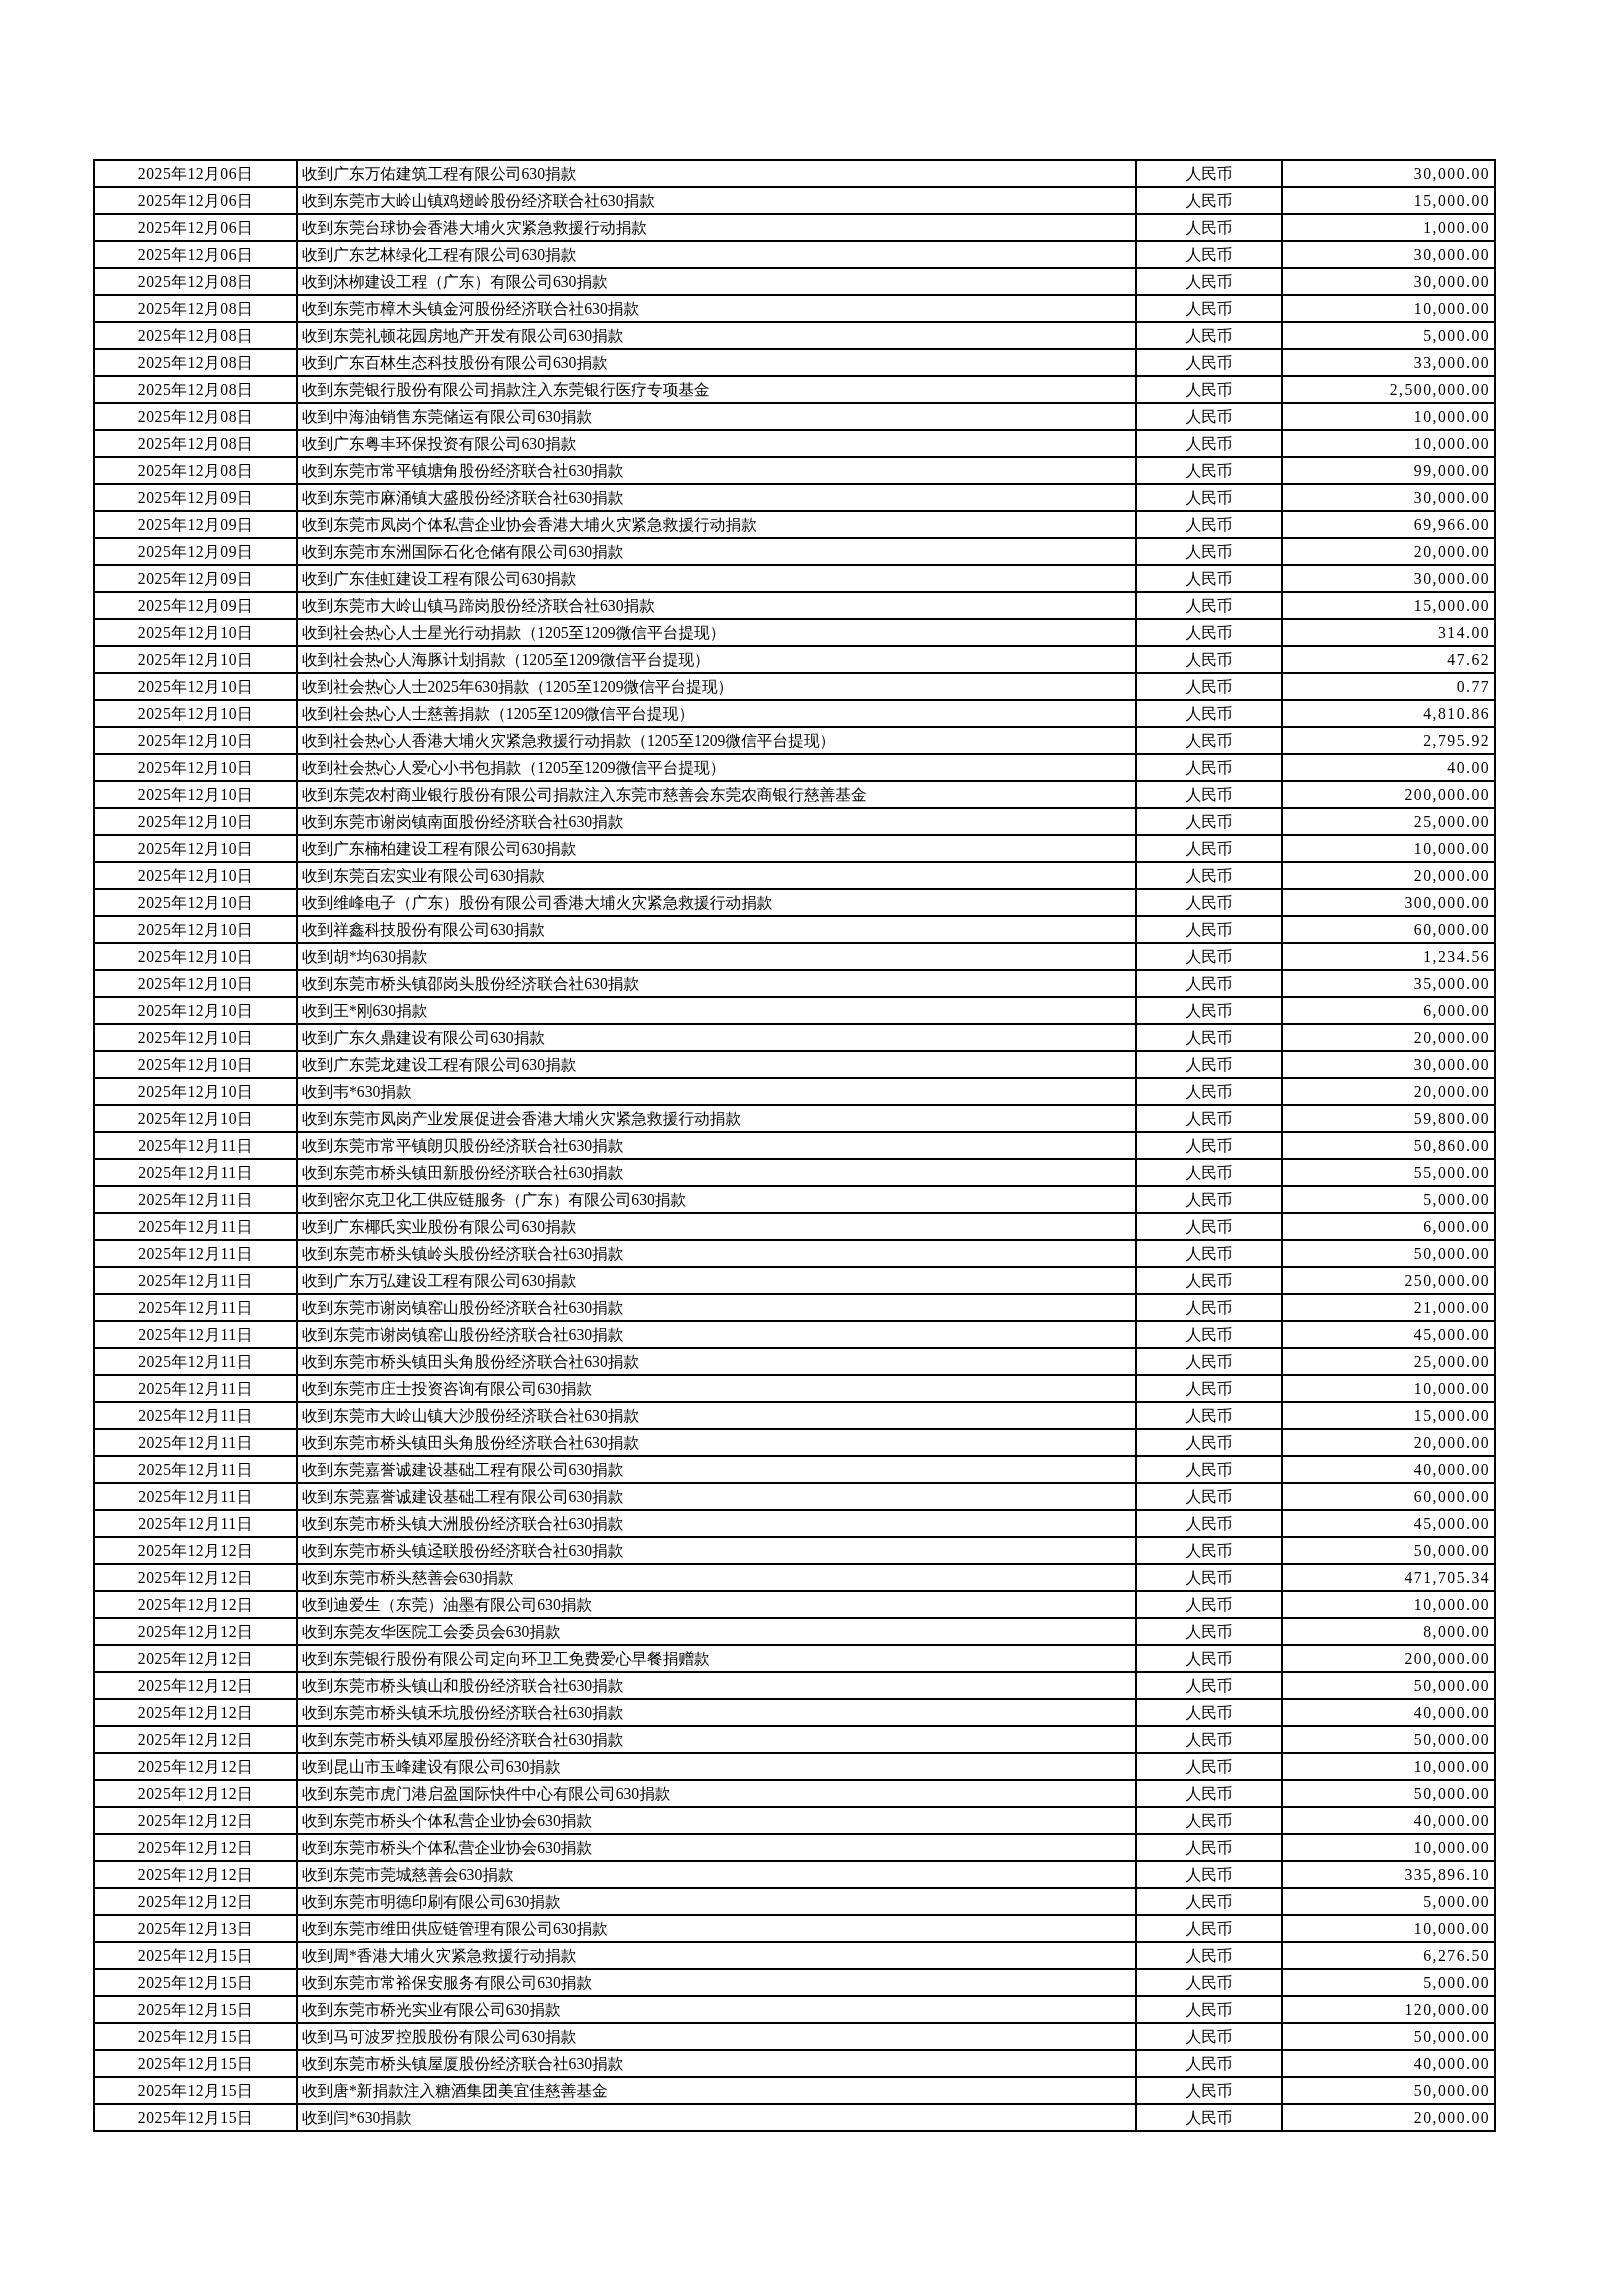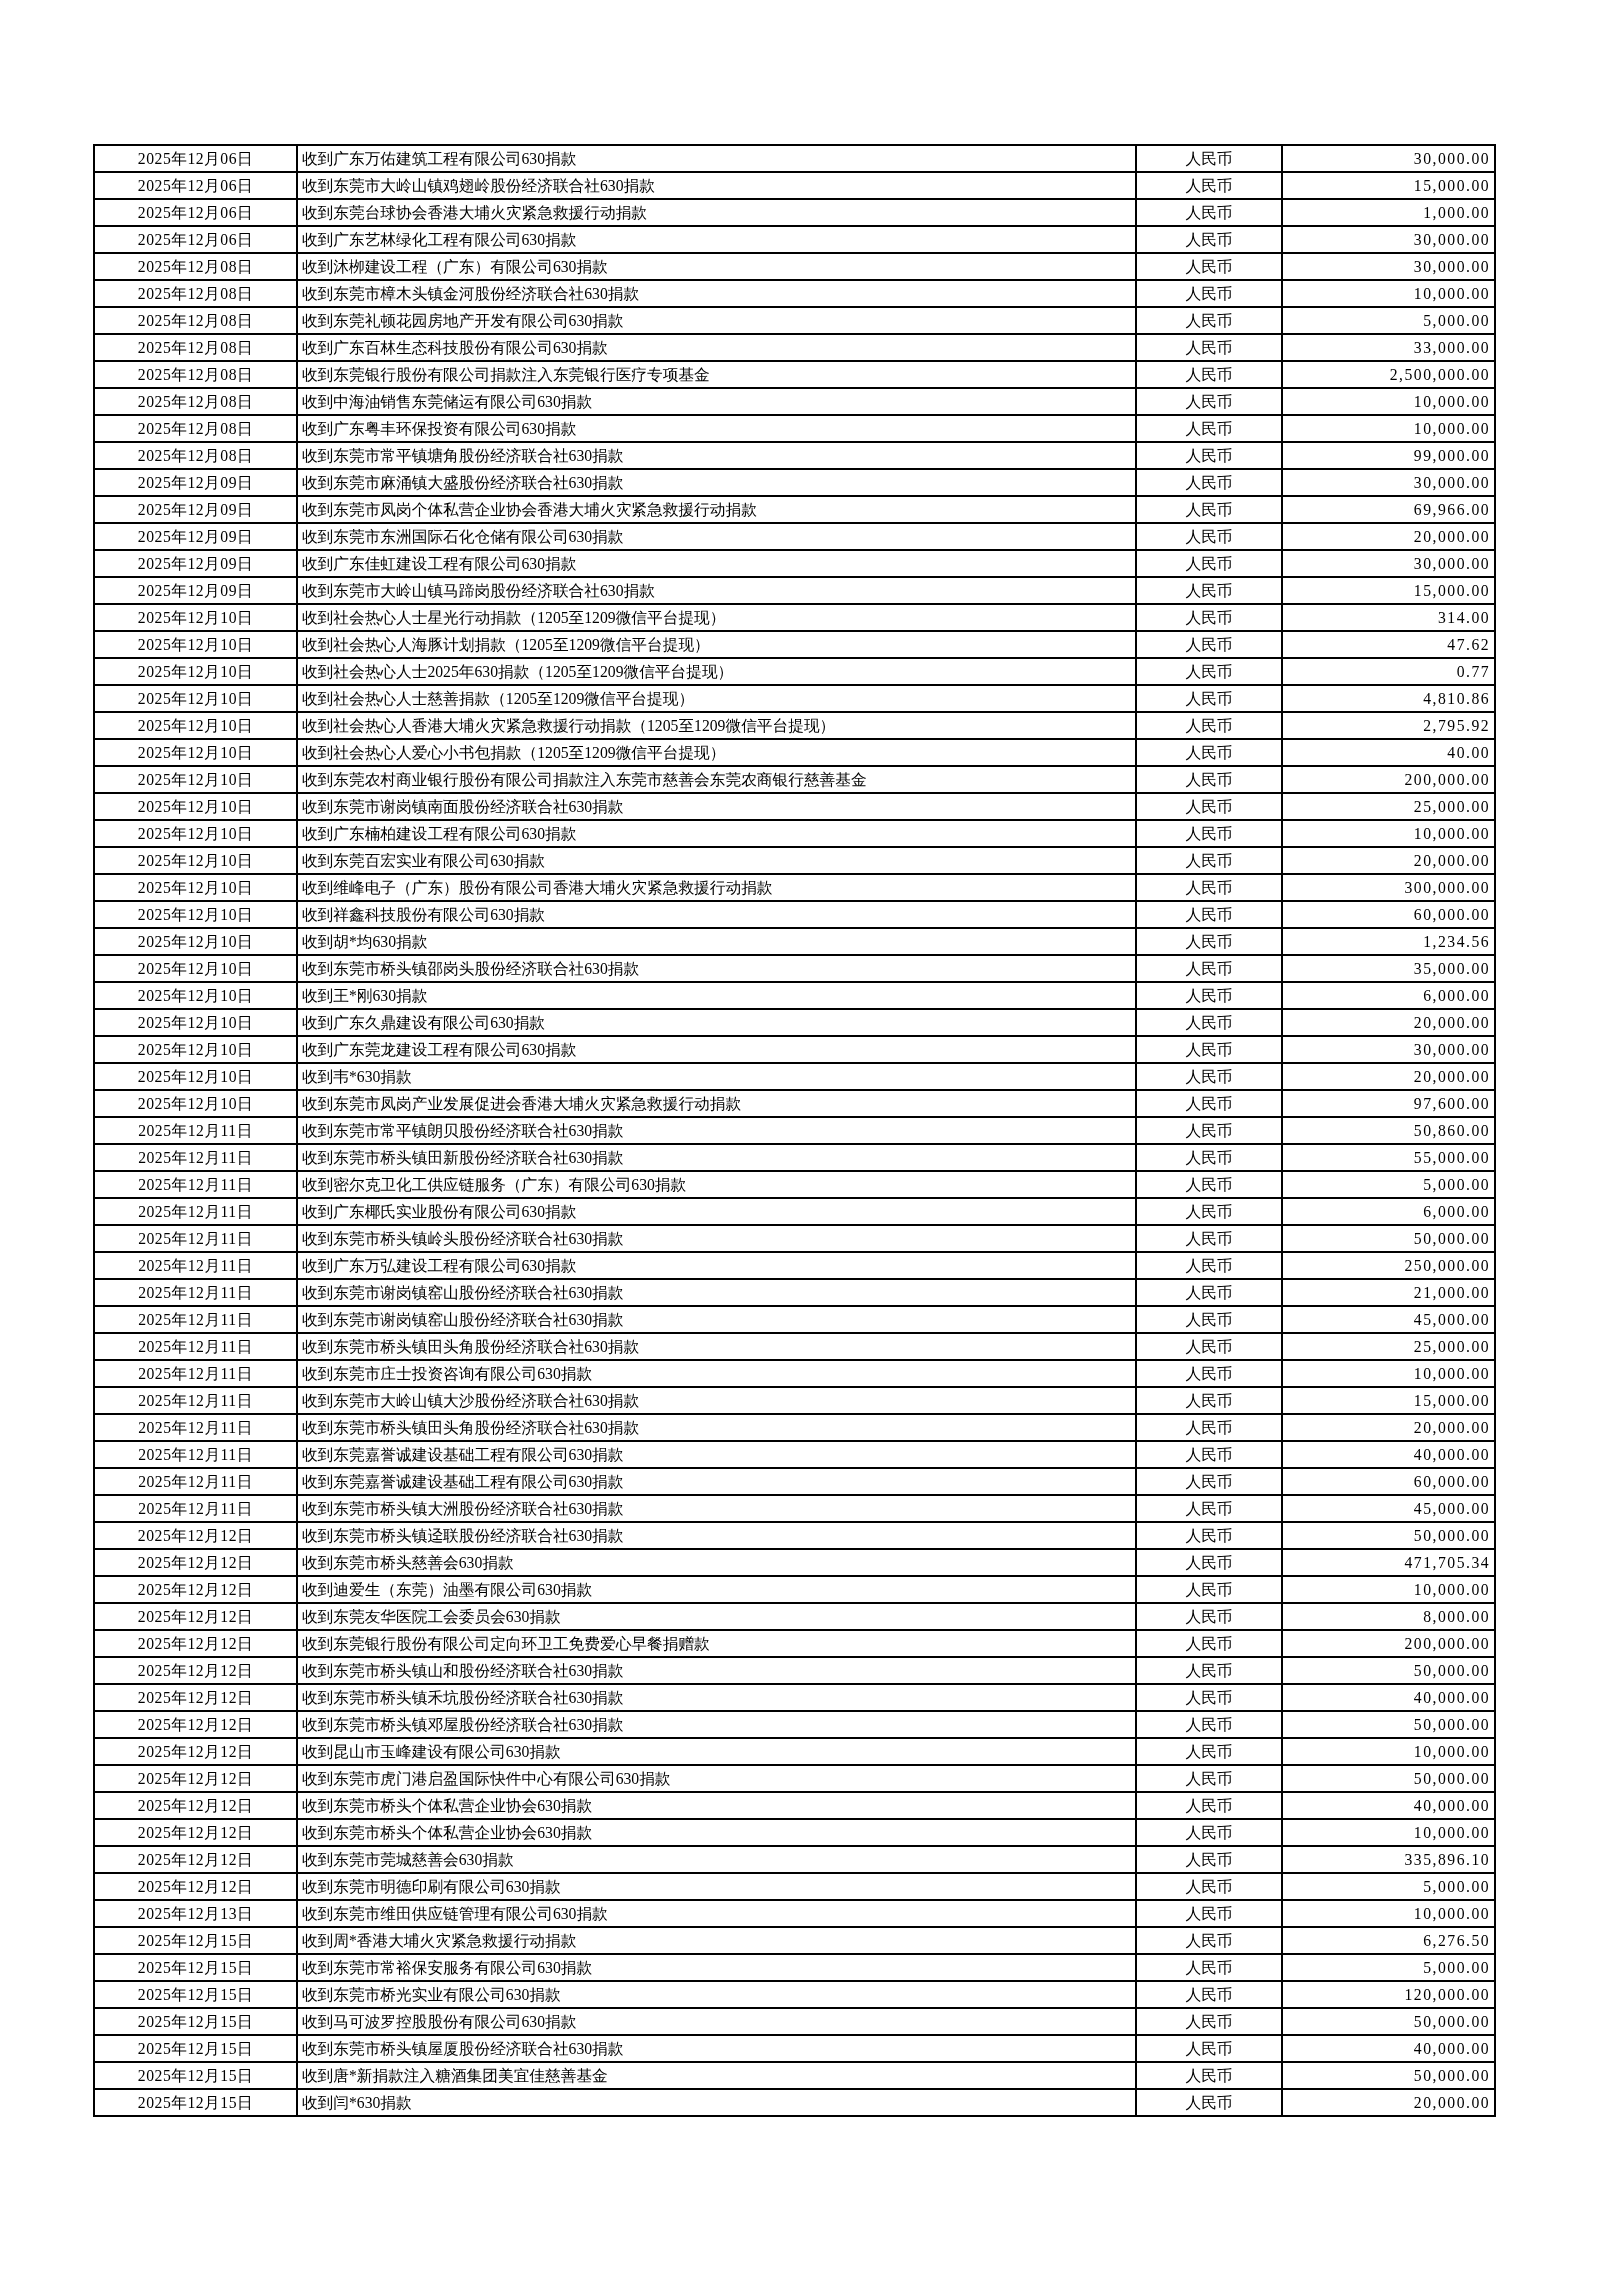--- a/index.html
+++ b/index.html
@@ -11,21 +11,21 @@
   .page {
     position: relative;
     width: 1621px;
     height: 2293px;
     background: #ffffff;
     overflow: hidden;
   }
   .donation-table {
     position: absolute;
     left: 93px;
-    top: 144px;
+    top: 159px;
     width: 1401px;
     border-collapse: collapse;
     table-layout: fixed;
   }
   .donation-table td {
     border: 2px solid #000000;
     height: 25px;
     padding: 0 3.9px;
     font-size: 15.7px;
     color: #000000;
@@ -265,21 +265,21 @@
         <tr>
           <td class="col-date">2025年12月10日</td>
           <td class="col-desc">收到韦*630捐款</td>
           <td class="col-curr">人民币</td>
           <td class="col-amount">20,000.00</td>
         </tr>
         <tr>
           <td class="col-date">2025年12月10日</td>
           <td class="col-desc">收到东莞市凤岗产业发展促进会香港大埔火灾紧急救援行动捐款</td>
           <td class="col-curr">人民币</td>
-          <td class="col-amount">97,600.00</td>
+          <td class="col-amount">59,800.00</td>
         </tr>
         <tr>
           <td class="col-date">2025年12月11日</td>
           <td class="col-desc">收到东莞市常平镇朗贝股份经济联合社630捐款</td>
           <td class="col-curr">人民币</td>
           <td class="col-amount">50,860.00</td>
         </tr>
         <tr>
           <td class="col-date">2025年12月11日</td>
           <td class="col-desc">收到东莞市桥头镇田新股份经济联合社630捐款</td>

